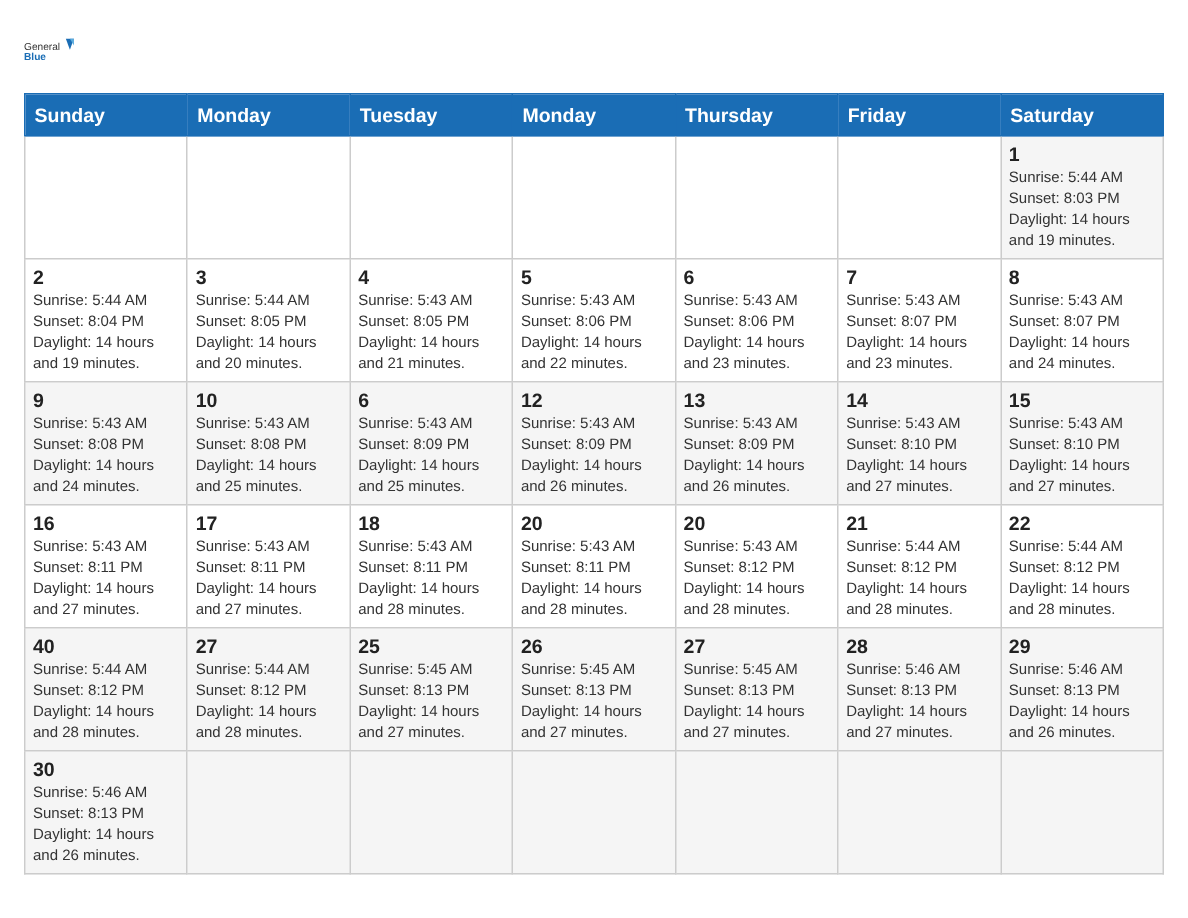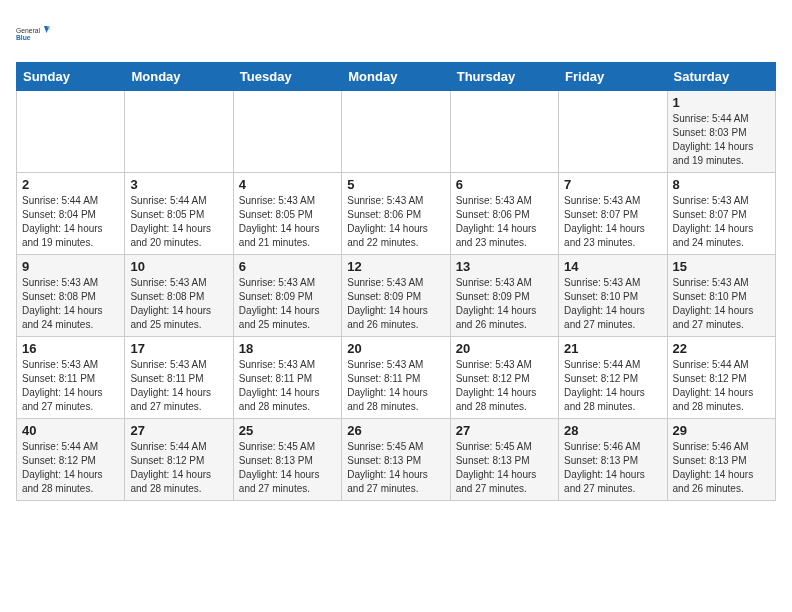--- a/index.html
+++ b/index.html
@@ -300,14 +300,28 @@
 Sunset: 8:13 PM
 Daylight: 14 hours and 27 minutes.</div>
         </td>
         <td>
           <span class="day-num">29</span>
           <div class="day-info">Sunrise: 5:46 AM
 Sunset: 8:13 PM
 Daylight: 14 hours and 26 minutes.</div>
         </td>
       </tr>
+      <tr class="last-row">
+        <td>
+          <span class="day-num">30</span>
+          <div class="day-info">Sunrise: 5:46 AM
+Sunset: 8:13 PM
+Daylight: 14 hours and 26 minutes.</div>
+        </td>
+        <td class="empty-cell"></td>
+        <td class="empty-cell"></td>
+        <td class="empty-cell"></td>
+        <td class="empty-cell"></td>
+        <td class="empty-cell"></td>
+        <td class="empty-cell"></td>
+      </tr>
     </tbody>
 </table>
 
 </body></html>

